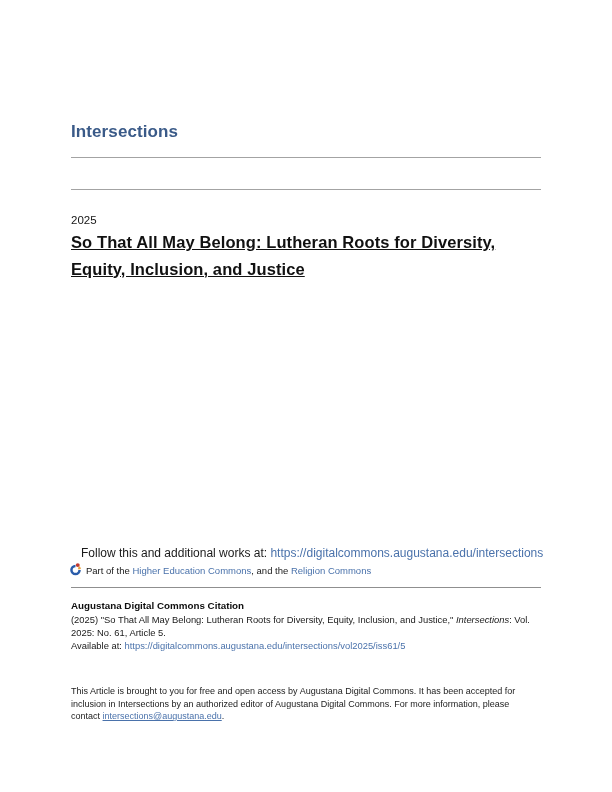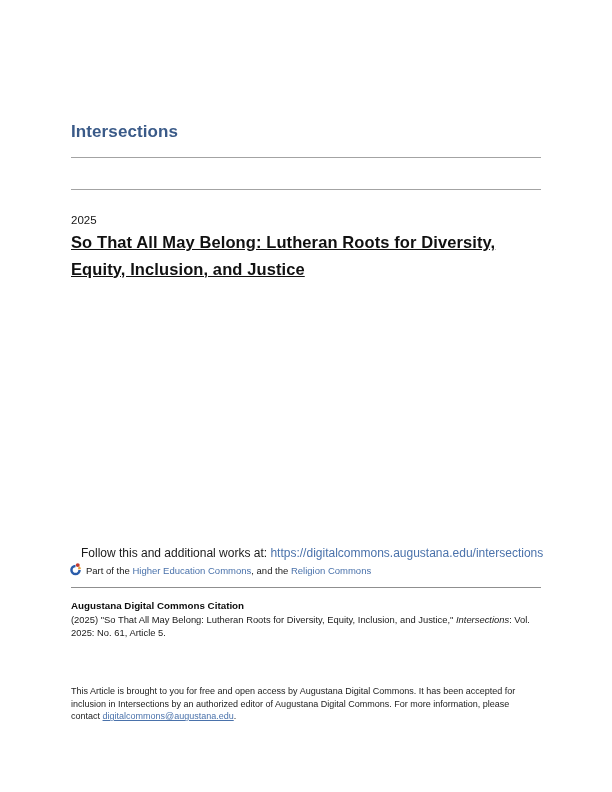--- a/index.html
+++ b/index.html
@@ -104,17 +104,18 @@
       </svg>
     </span>
     <span><span>Part of the </span><a class="lnk">Higher Education Commons</a><span>, and the </span><a class="lnk">Religion Commons</a></span>
   </div>
 
   <div class="rule r3"></div>
 
   <div class="citation">
     <div class="cit-head">Augustana Digital Commons Citation</div>
     <div class="cit-body"><span>(2025) "So That All May Belong: Lutheran Roots for Diversity, Equity, Inclusion, and Justice," </span><i>Intersections</i><span>: Vol. 2025: No. 61, Article 5.</span></div>
+    <div class="cit-avail"><span>Available at: </span><a class="lnk">https://digitalcommons.augustana.edu/intersections/vol2025/iss61/5</a></div>
   </div>
 
-  <div class="footer"><span>This Article is brought to you for free and open access by Augustana Digital Commons. It has been accepted for inclusion in Intersections by an authorized editor of Augustana Digital Commons. For more information, please contact </span><a class="lnk email">digitalcommons@augustana.edu</a><span>.</span></div>
+  <div class="footer"><span>This Article is brought to you for free and open access by Augustana Digital Commons. It has been accepted for inclusion in Intersections by an authorized editor of Augustana Digital Commons. For more information, please contact </span><a class="lnk email">intersections@augustana.edu</a><span>.</span></div>
 
 </div>
 
 </body></html>

